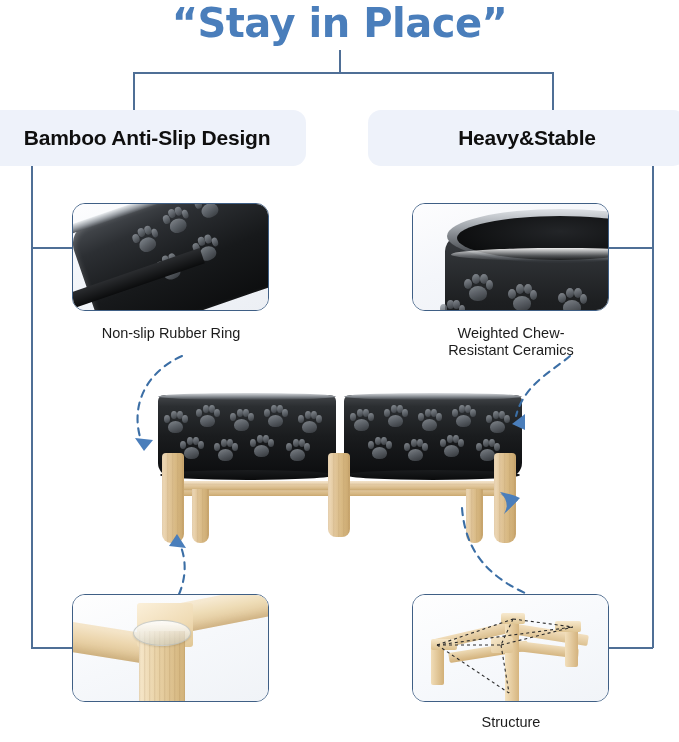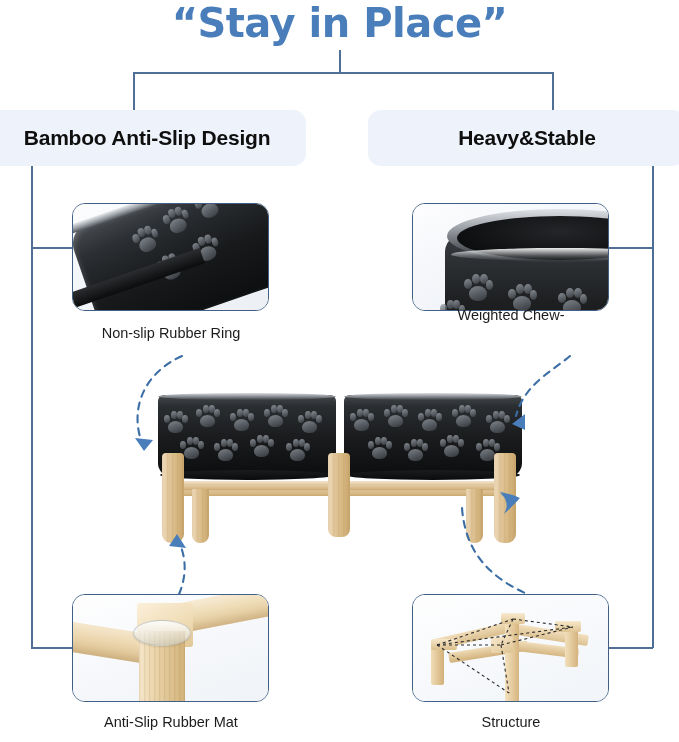--- a/index.html
+++ b/index.html
@@ -236,22 +236,23 @@
         <div class="paw" style="left:-6px; top:88px; width:26px; height:26px;">
           <div class="pad" style="left:5px; top:10px; width:16px; height:13px;"></div>
           <div class="toe" style="left:1px; top:4px; width:7px; height:9px;"></div>
           <div class="toe" style="left:8px; top:0px; width:7px; height:9px;"></div>
           <div class="toe" style="left:14px; top:0px; width:7px; height:9px;"></div>
           <div class="toe" style="left:20px; top:5px; width:6px; height:9px;"></div>
         </div>
       </div>
     </div>
   </div>
-  <div class="cap" style="left:402px; top:307px; width:218px;">
+  <div class="cap" style="left:402px; top:325px; width:218px;">
     <div>Weighted Chew-</div>
+    <div>Resistant Ceramics</div>
   </div>
 
   <div style="position:absolute; left:150px; top:385px; width:380px; height:160px;">
 
     <div style="position:absolute; left:8px; top:10px; width:178px; height:82px;">
       <div style="position:absolute; inset:0;
                   background:linear-gradient(180deg,#44474b 0%,#2b2e31 14%,#1a1c1e 50%,#0e0f11 92%);
                   border-radius:6px 6px 14px 14px;"></div>
       <div style="position:absolute; left:0; top:-2px; width:100%; height:7px;
                   border-radius:50%;
@@ -464,23 +465,20 @@
                     repeating-linear-gradient(90deg, rgba(150,115,70,0.20) 0px, rgba(150,115,70,0) 2px, rgba(150,115,70,0) 5px),
                     linear-gradient(90deg,#f6e7ca 0%,#e9d2a6 40%,#d2b279 100%);
                   border-radius:0 0 6px 6px;"></div>
 
       <div style="position:absolute; left:60px; top:25px; width:58px; height:26px;
                   border-radius:50%;
                   background:linear-gradient(180deg,rgba(255,255,255,0.88) 0%,rgba(238,240,238,0.62) 55%,rgba(205,210,205,0.55) 100%);
                   border:1px solid rgba(185,190,185,0.75);
                   box-shadow:0 1px 2px rgba(0,0,0,0.12);"></div>
     </div>
-  </div>
-  <div class="cap" style="left:62px; top:714px; width:218px;">
-    <span>Anti-Slip Rubber Mat</span>
   </div>
 
   <div class="thumb" style="left:412px; top:594px; width:197px; height:108px;">
     <div class="inner" style="background:linear-gradient(160deg,#fefefe 0%,#f7f9fc 50%,#f1f4f8 100%);">
 
       <div style="position:absolute; left:22px; top:44px; width:86px; height:11px;
                   transform:rotate(-13deg); transform-origin:left center;
                   background:linear-gradient(180deg,#f1ddba,#d9bd8c); border-radius:2px;"></div>
 
       <div style="position:absolute; left:98px; top:28px; width:78px; height:11px;

